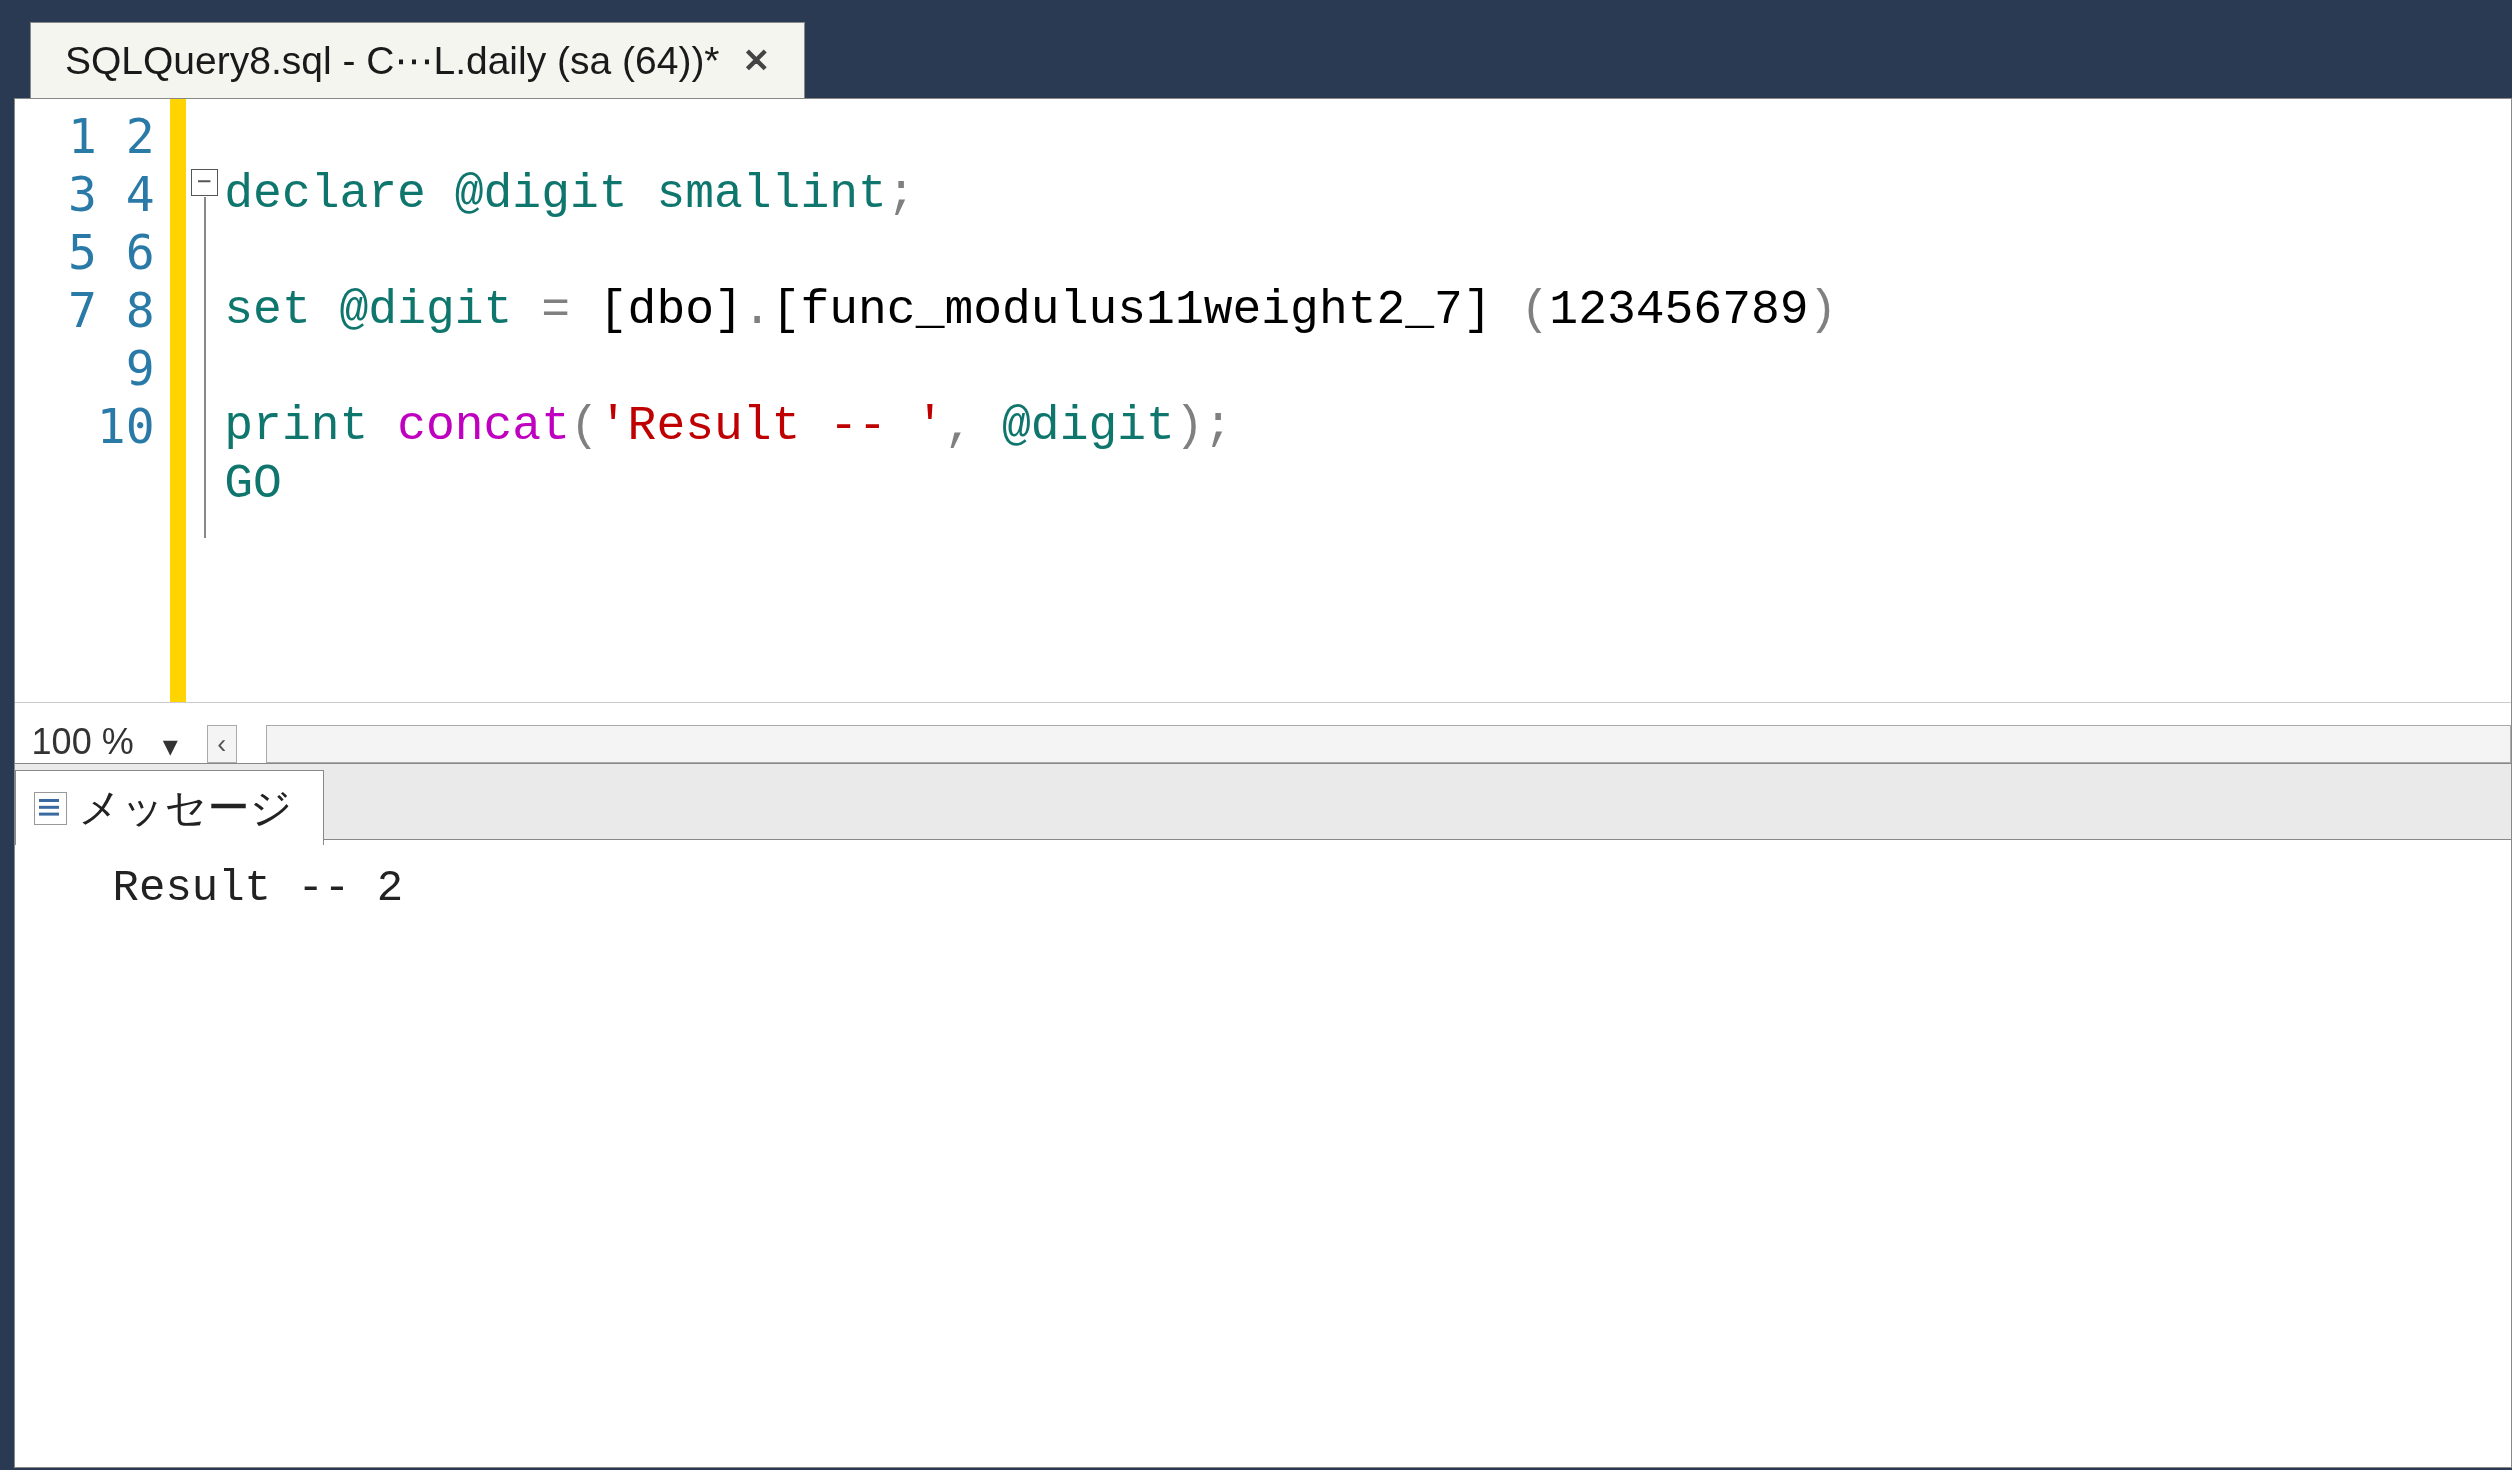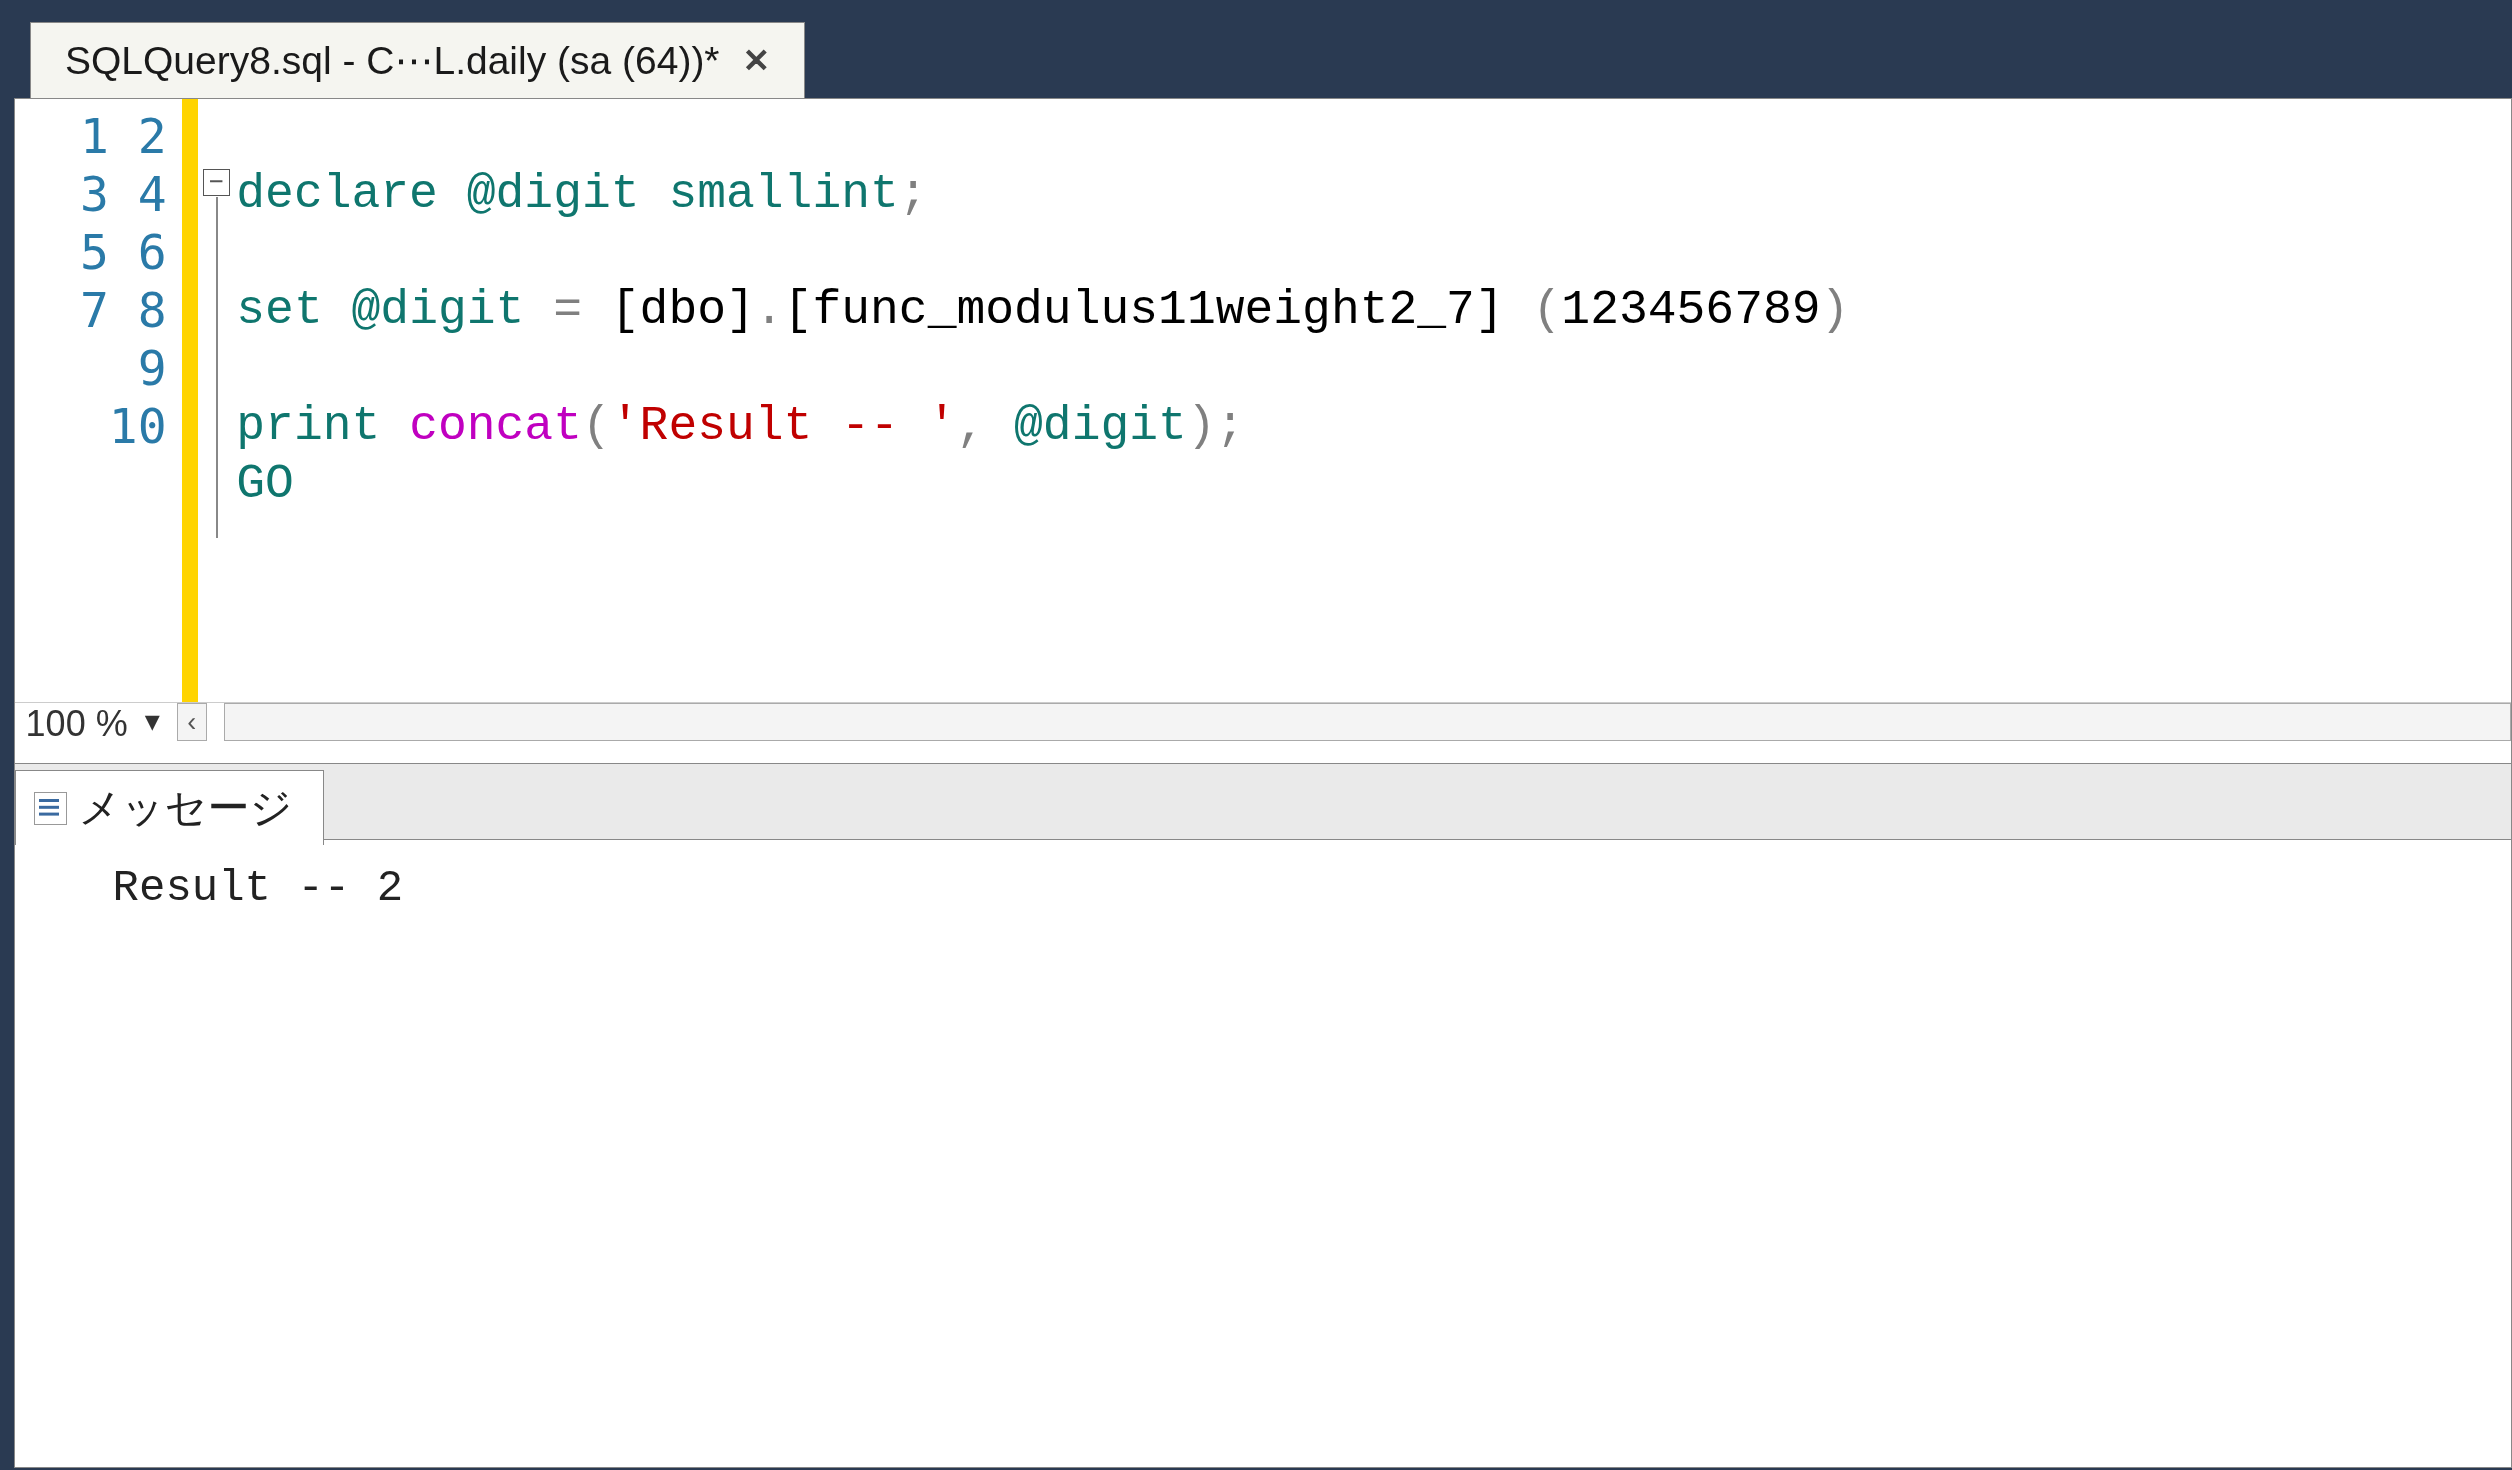--- a/index.html
+++ b/index.html
@@ -48,21 +48,21 @@
       border: 0.8px solid #888;
       display: flex;
       flex-direction: column;
     }
     .code-area {
       display: flex;
       flex: 1;
       overflow: hidden;
     }
     .gutter {
-      width: 167px;
+      width: 155px;
       text-align: right;
       padding-right: 15px;
       font-family: Consolas, monospace;
       font-size: 48px;
       color: #2a7aa8;
       line-height: 58px;
       padding-top: 7.6px;
       user-select: none;
       padding-left: 48px;
     }
@@ -108,26 +108,26 @@
       color: #000;
     }
     .kw-blue { color: #0f766e; }
     .kw-teal { color: #0f766e; }
     .kw-magenta { color: #c000c0; }
     .kw-redstr { color: #c00000; }
     .kw-gray { color: #808080; }
     .kw-black { color: #000; }
     .zoom-row {
       display: flex;
-      align-items: flex-start;
+      align-items: flex-end;
       height: 61px;
       background: #fff;
       border-top: 0.8px solid #ccc;
-      gap: 17px;
-      padding-left: 11px;
+      gap: 29px;
+      padding-left: 17px;
     }
     .zoom-label {
       font-size: 36px;
       color: #333;
     }
     .zoom-dd {
       font-size: 30px;
       color: #333;
     }
     .hscroll-left {

